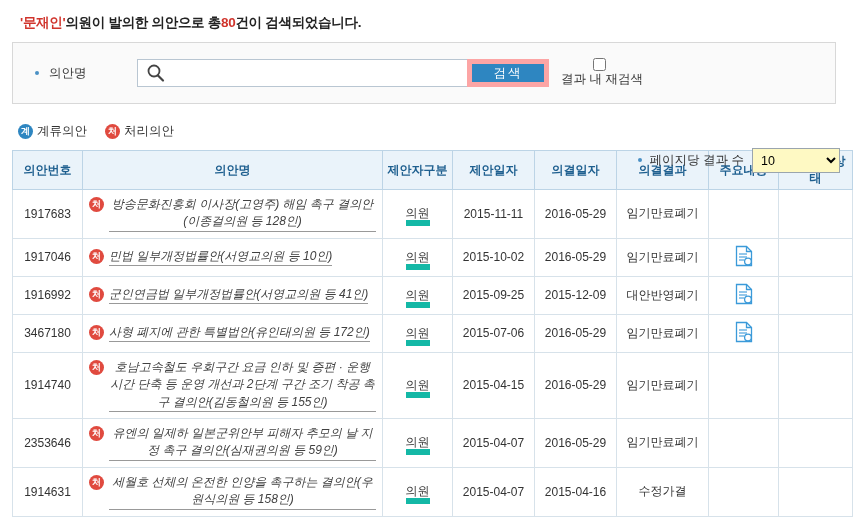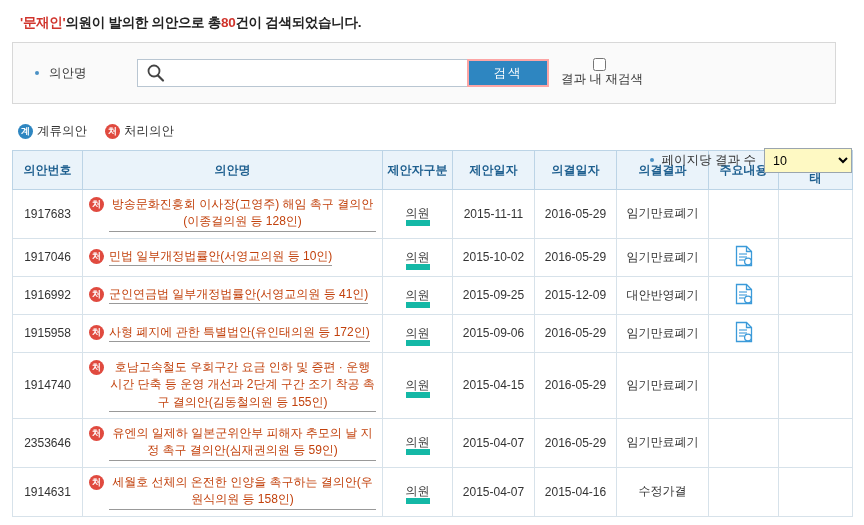--- a/index.html
+++ b/index.html
@@ -85,21 +85,21 @@
     top: 4px;
     width: 20px;
     height: 20px;
     pointer-events: none;
   }
   .search-btn {
     width: 82px;
     height: 28px;
     background: #2e86c1;
     color: #ffffff;
-    border: 2px solid #fca5a5;
+    border: 5px solid #fca5a5;
     font-size: 12.5px;
     font-family: "Liberation Sans", sans-serif;
     cursor: pointer;
     letter-spacing: 2px;
     padding: 0;
   }
   .recheck {
     display: flex;
     align-items: center;
     margin-left: 12px;
@@ -137,21 +137,21 @@
     text-align: center;
     margin-right: 4px;
     font-weight: bold;
   }
   .badge-blue { background: #2e86c1; }
   .badge-red { background: #e04a3f; }
 
   
   .perpage-row {
     position: absolute;
-    right: 12px;
+    right: 24px;
     top: 148px;
     display: flex;
     align-items: center;
     font-size: 12.5px;
   }
   .perpage-row .dot-label {
     position: relative;
     padding-left: 12px;
     margin-right: 8px;
     color: #333;
@@ -206,23 +206,24 @@
   }
   .title-inner {
     display: flex;
     align-items: flex-start;
   }
   .title-badge {
     flex: 0 0 auto;
     margin: 1px 5px 0 0;
   }
   .title-link {
-    color: #c2410c;
+    color: #404040;
     text-decoration: none;
     border-bottom: 1px solid #999;
+    font-style: italic;
   }
   .prop-link {
     color: #333;
     text-decoration: none;
     border-bottom: 6px solid #14b8a6;
   }
   .doc-icon { display: inline-block; }
   .col-num { width: 70px; }
   .col-title { width: 300px; }
   .col-prop { width: 70px; }
@@ -352,29 +353,29 @@
                 <path d="M2.5 1.5 h10 l5 5 v14 h-15 z" fill="#ffffff" stroke="#3b9ad9" stroke-width="1.3"></path>
                 <path d="M12.5 1.5 v5 h5" fill="none" stroke="#3b9ad9" stroke-width="1.3"></path>
                 <line x1="5" y1="9" x2="13" y2="9" stroke="#3b9ad9" stroke-width="1.1"></line>
                 <line x1="5" y1="12" x2="13" y2="12" stroke="#3b9ad9" stroke-width="1.1"></line>
                 <line x1="5" y1="15" x2="10" y2="15" stroke="#3b9ad9" stroke-width="1.1"></line>
                 <circle cx="14" cy="16.5" r="3.4" fill="none" stroke="#3b9ad9" stroke-width="1.3"></circle>
               </svg></span></td>
           <td></td>
         </tr>
         <tr>
-          <td>1915958</td>
+          <td>3467180</td>
           <td class="title-cell">
             <div class="title-inner">
               <span class="badge badge-red title-badge">처</span>
               <a class="title-link" href="#">사형 폐지에 관한 특별법안(유인태의원 등 172인)</a>
             </div>
           </td>
           <td><a class="prop-link" href="#">의원</a></td>
-          <td>2015-09-06</td>
+          <td>2015-07-06</td>
           <td>2016-05-29</td>
           <td>임기만료폐기</td>
           <td><span class="doc-icon"><svg width="20" height="22" viewBox="0 0 20 22">
                 <path d="M2.5 1.5 h10 l5 5 v14 h-15 z" fill="#ffffff" stroke="#3b9ad9" stroke-width="1.3"></path>
                 <path d="M12.5 1.5 v5 h5" fill="none" stroke="#3b9ad9" stroke-width="1.3"></path>
                 <line x1="5" y1="9" x2="13" y2="9" stroke="#3b9ad9" stroke-width="1.1"></line>
                 <line x1="5" y1="12" x2="13" y2="12" stroke="#3b9ad9" stroke-width="1.1"></line>
                 <line x1="5" y1="15" x2="10" y2="15" stroke="#3b9ad9" stroke-width="1.1"></line>
                 <circle cx="14" cy="16.5" r="3.4" fill="none" stroke="#3b9ad9" stroke-width="1.3"></circle>
               </svg></span></td>

